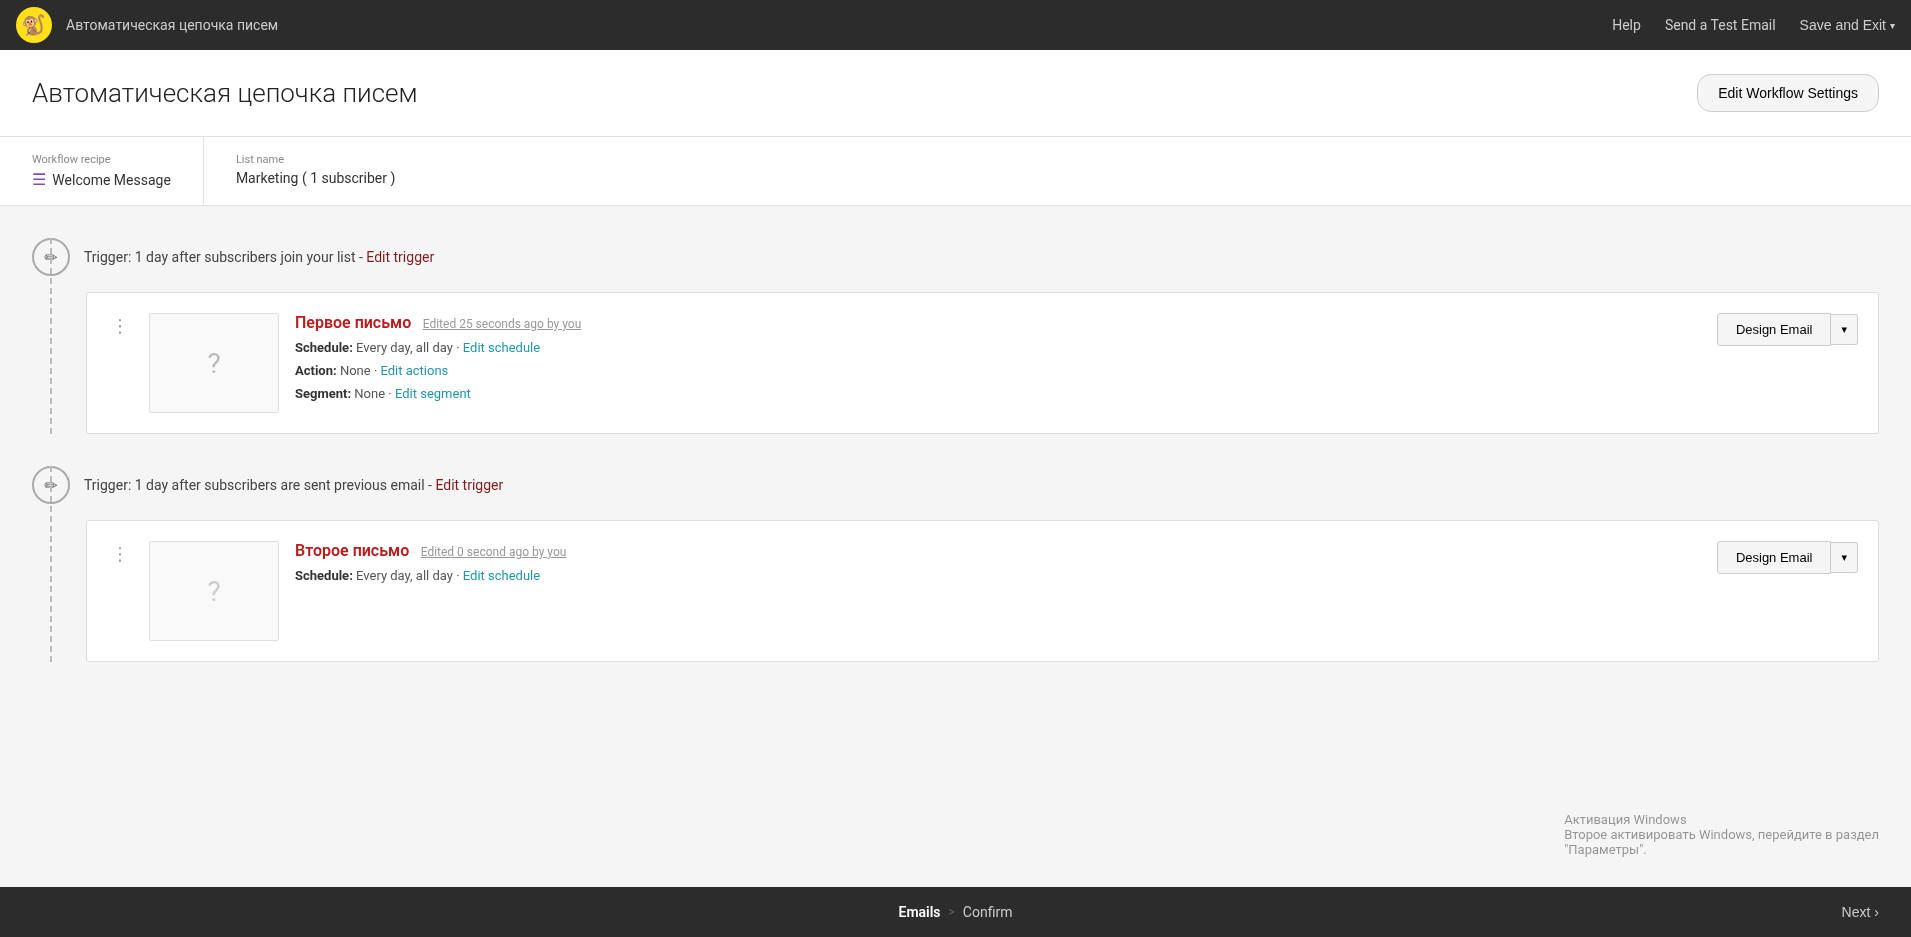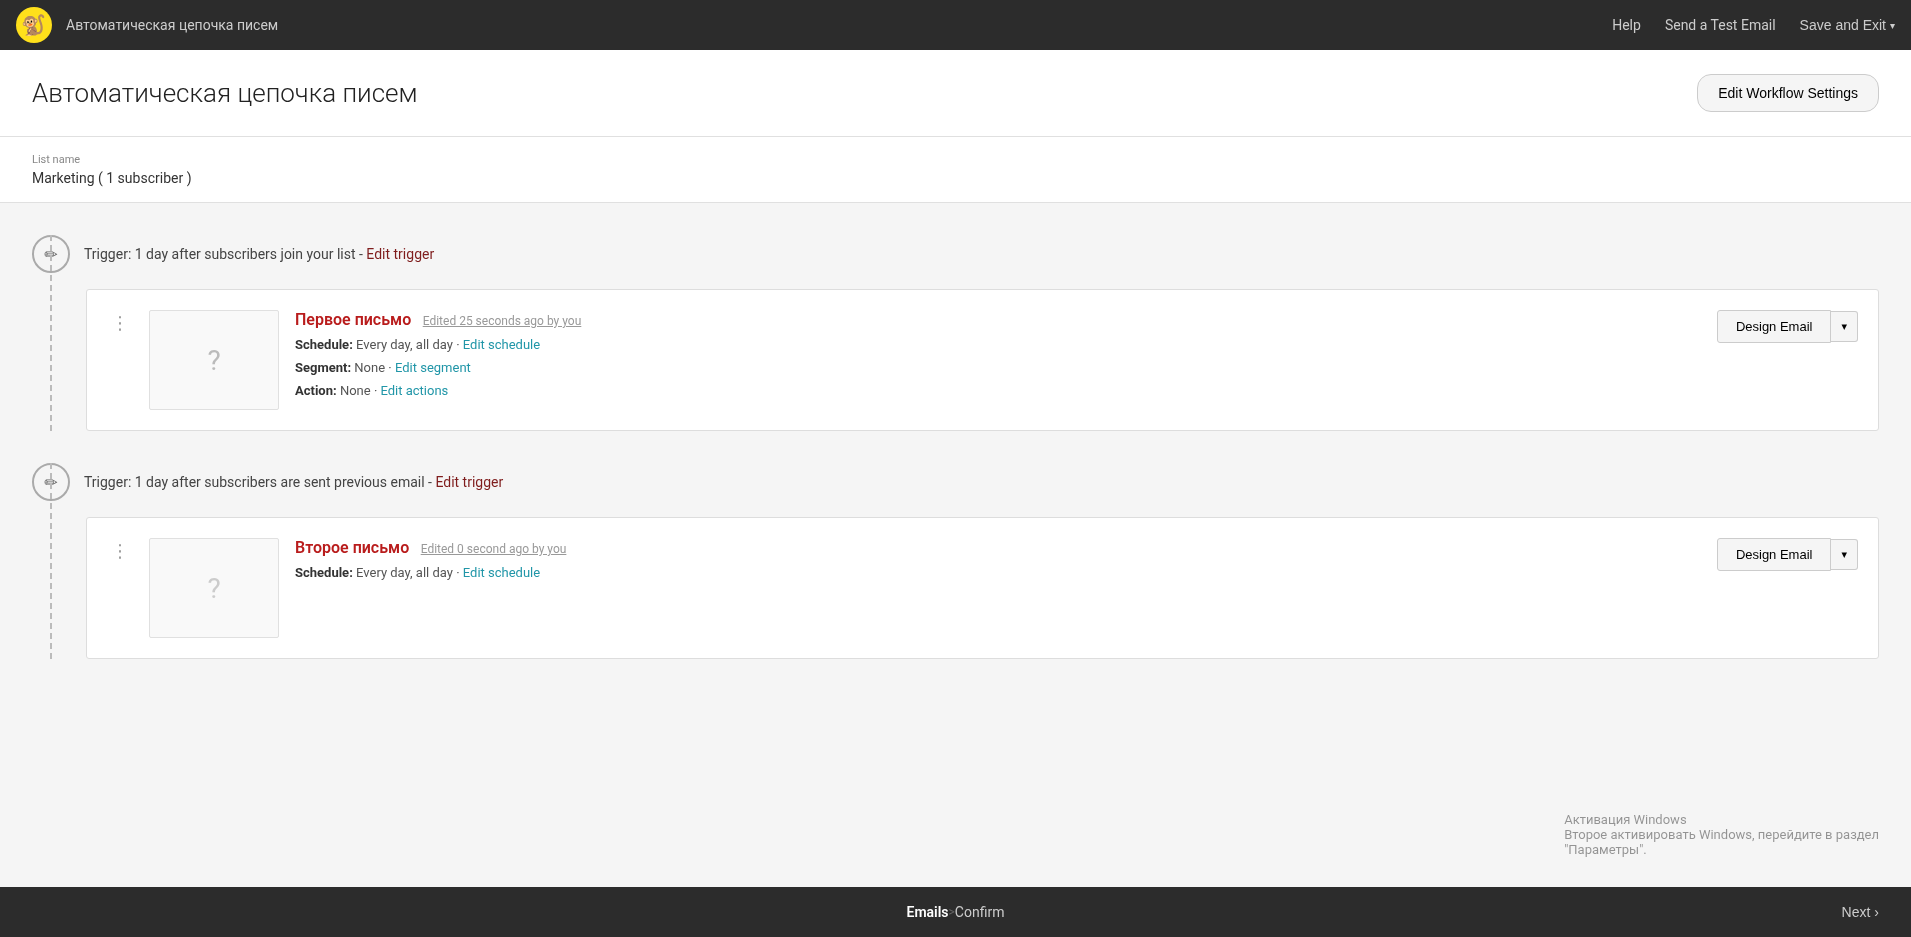--- a/index.html
+++ b/index.html
@@ -179,21 +179,21 @@
 
     
     .bottom-bar {
       position: fixed;
       bottom: 0; left: 0; right: 0;
       background: #2c2c2c;
       height: 50px;
       display: flex;
       align-items: center;
       justify-content: center;
-      gap: 0;
+      gap: 8px;
       z-index: 100;
     }
     .bottom-step {
       font-size: 14px;
       color: #ccc;
       display: flex; align-items: center; gap: 8px;
     }
     .bottom-step.active { color: #fff; font-weight: 600; }
     .bottom-step-sep { color: #666; font-size: 12px; }
     .next-btn {
@@ -229,20 +229,27 @@
 
 <div class="page">
 
   <div class="page-header">
     <h1 class="page-header-title">Автоматическая цепочка писем</h1>
     <button class="edit-workflow-btn">Edit Workflow Settings</button>
   </div>
 
   <div class="info-bar">
     <div class="info-item">
+      <div class="info-label">Workflow recipe</div>
+      <div class="info-value">
+        <span class="workflow-icon">☰</span>
+        <span>Welcome Message</span>
+      </div>
+    </div>
+    <div class="info-item">
       <div class="info-label">List name</div>
       <div class="info-value">Marketing ( 1 subscriber )</div>
     </div>
   </div>
 
   <div class="main-content">
 
     <div class="workflow-section">
       <div class="section-line"></div>
 
@@ -266,30 +273,30 @@
             <span class="email-name">Первое письмо</span>
             <span class="email-edited">Edited 25 seconds ago by you</span>
           </div>
           <div class="email-field">
             <strong>Schedule:</strong>
             <span>Every day, all day</span>
             <span> · </span>
             <a class="email-field-link">Edit schedule</a>
           </div>
           <div class="email-field">
+            <strong>Action:</strong>
+            <span>None</span>
+            <span> · </span>
+            <a class="email-field-link">Edit actions</a>
+          </div>
+          <div class="email-field">
             <strong>Segment:</strong>
             <span>None</span>
             <span> · </span>
             <a class="email-field-link">Edit segment</a>
-          </div>
-          <div class="email-field">
-            <strong>Action:</strong>
-            <span>None</span>
-            <span> · </span>
-            <a class="email-field-link">Edit actions</a>
           </div>
         </div>
         <div class="email-actions-right">
           <button class="design-email-btn">Design Email</button>
           <button class="design-email-dropdown">▾</button>
         </div>
       </div>
 
     </div>
 

